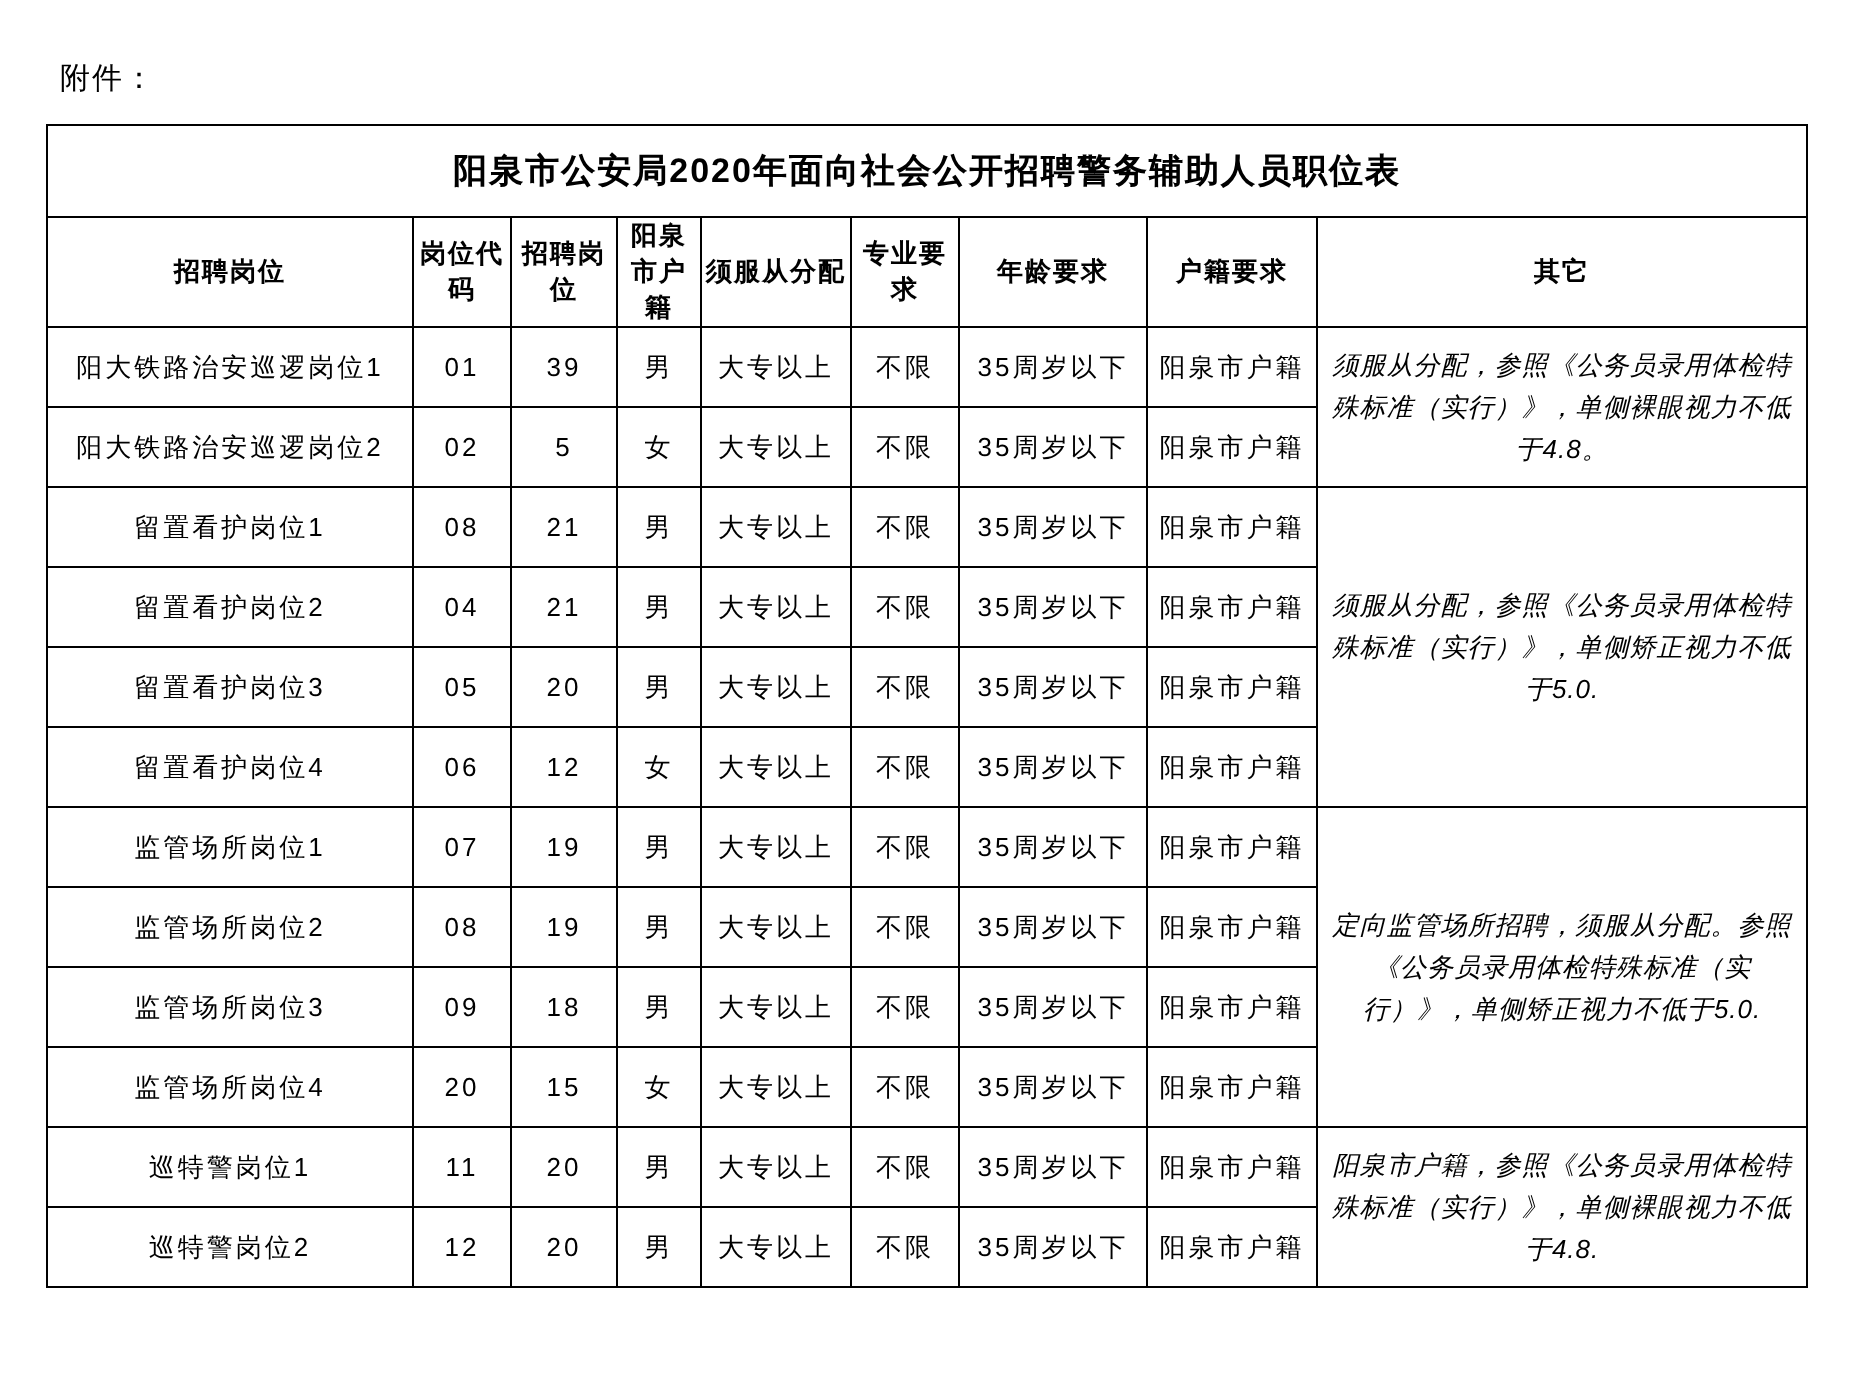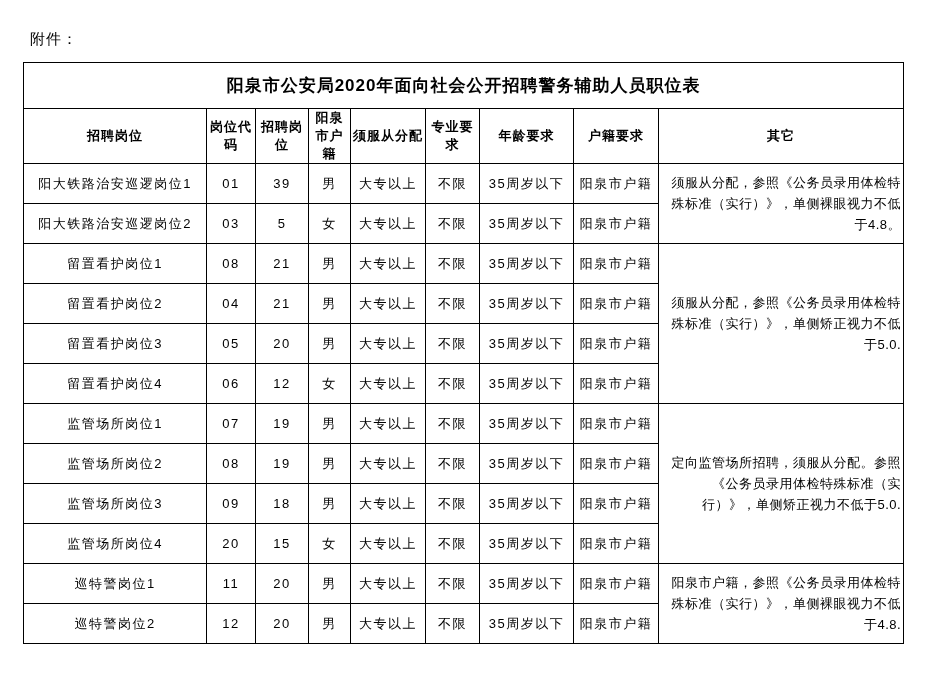--- a/index.html
+++ b/index.html
@@ -43,25 +43,26 @@
   }
   tbody td {
     height: 39px;
     font-size: 13px;
     text-align: center;
     vertical-align: middle;
     letter-spacing: 1.5px;
     padding: 0 1px;
   }
   tbody td.remark-cell {
-    text-align: right;
+    text-align: center;
     vertical-align: middle;
     letter-spacing: 0.5px;
     line-height: 21px;
     padding: 2px 2px;
+    font-style: italic;
   }
 </style>
 </head>
 <body>
 
 <div class="attachment-label">附件：</div>
 
 <table class="job-table">
   <colgroup>
     <col style="width:183px">
@@ -97,21 +98,21 @@
       <td>39</td>
       <td>男</td>
       <td>大专以上</td>
       <td>不限</td>
       <td>35周岁以下</td>
       <td>阳泉市户籍</td>
       <td class="remark-cell" rowspan="2">须服从分配，参照《公务员录用体检特殊标准（实行）》，单侧裸眼视力不低于4.8。</td>
     </tr>
     <tr>
       <td>阳大铁路治安巡逻岗位2</td>
-      <td>03</td>
+      <td>02</td>
       <td>5</td>
       <td>女</td>
       <td>大专以上</td>
       <td>不限</td>
       <td>35周岁以下</td>
       <td>阳泉市户籍</td>
     </tr>
     <tr>
       <td>留置看护岗位1</td>
       <td>08</td>

